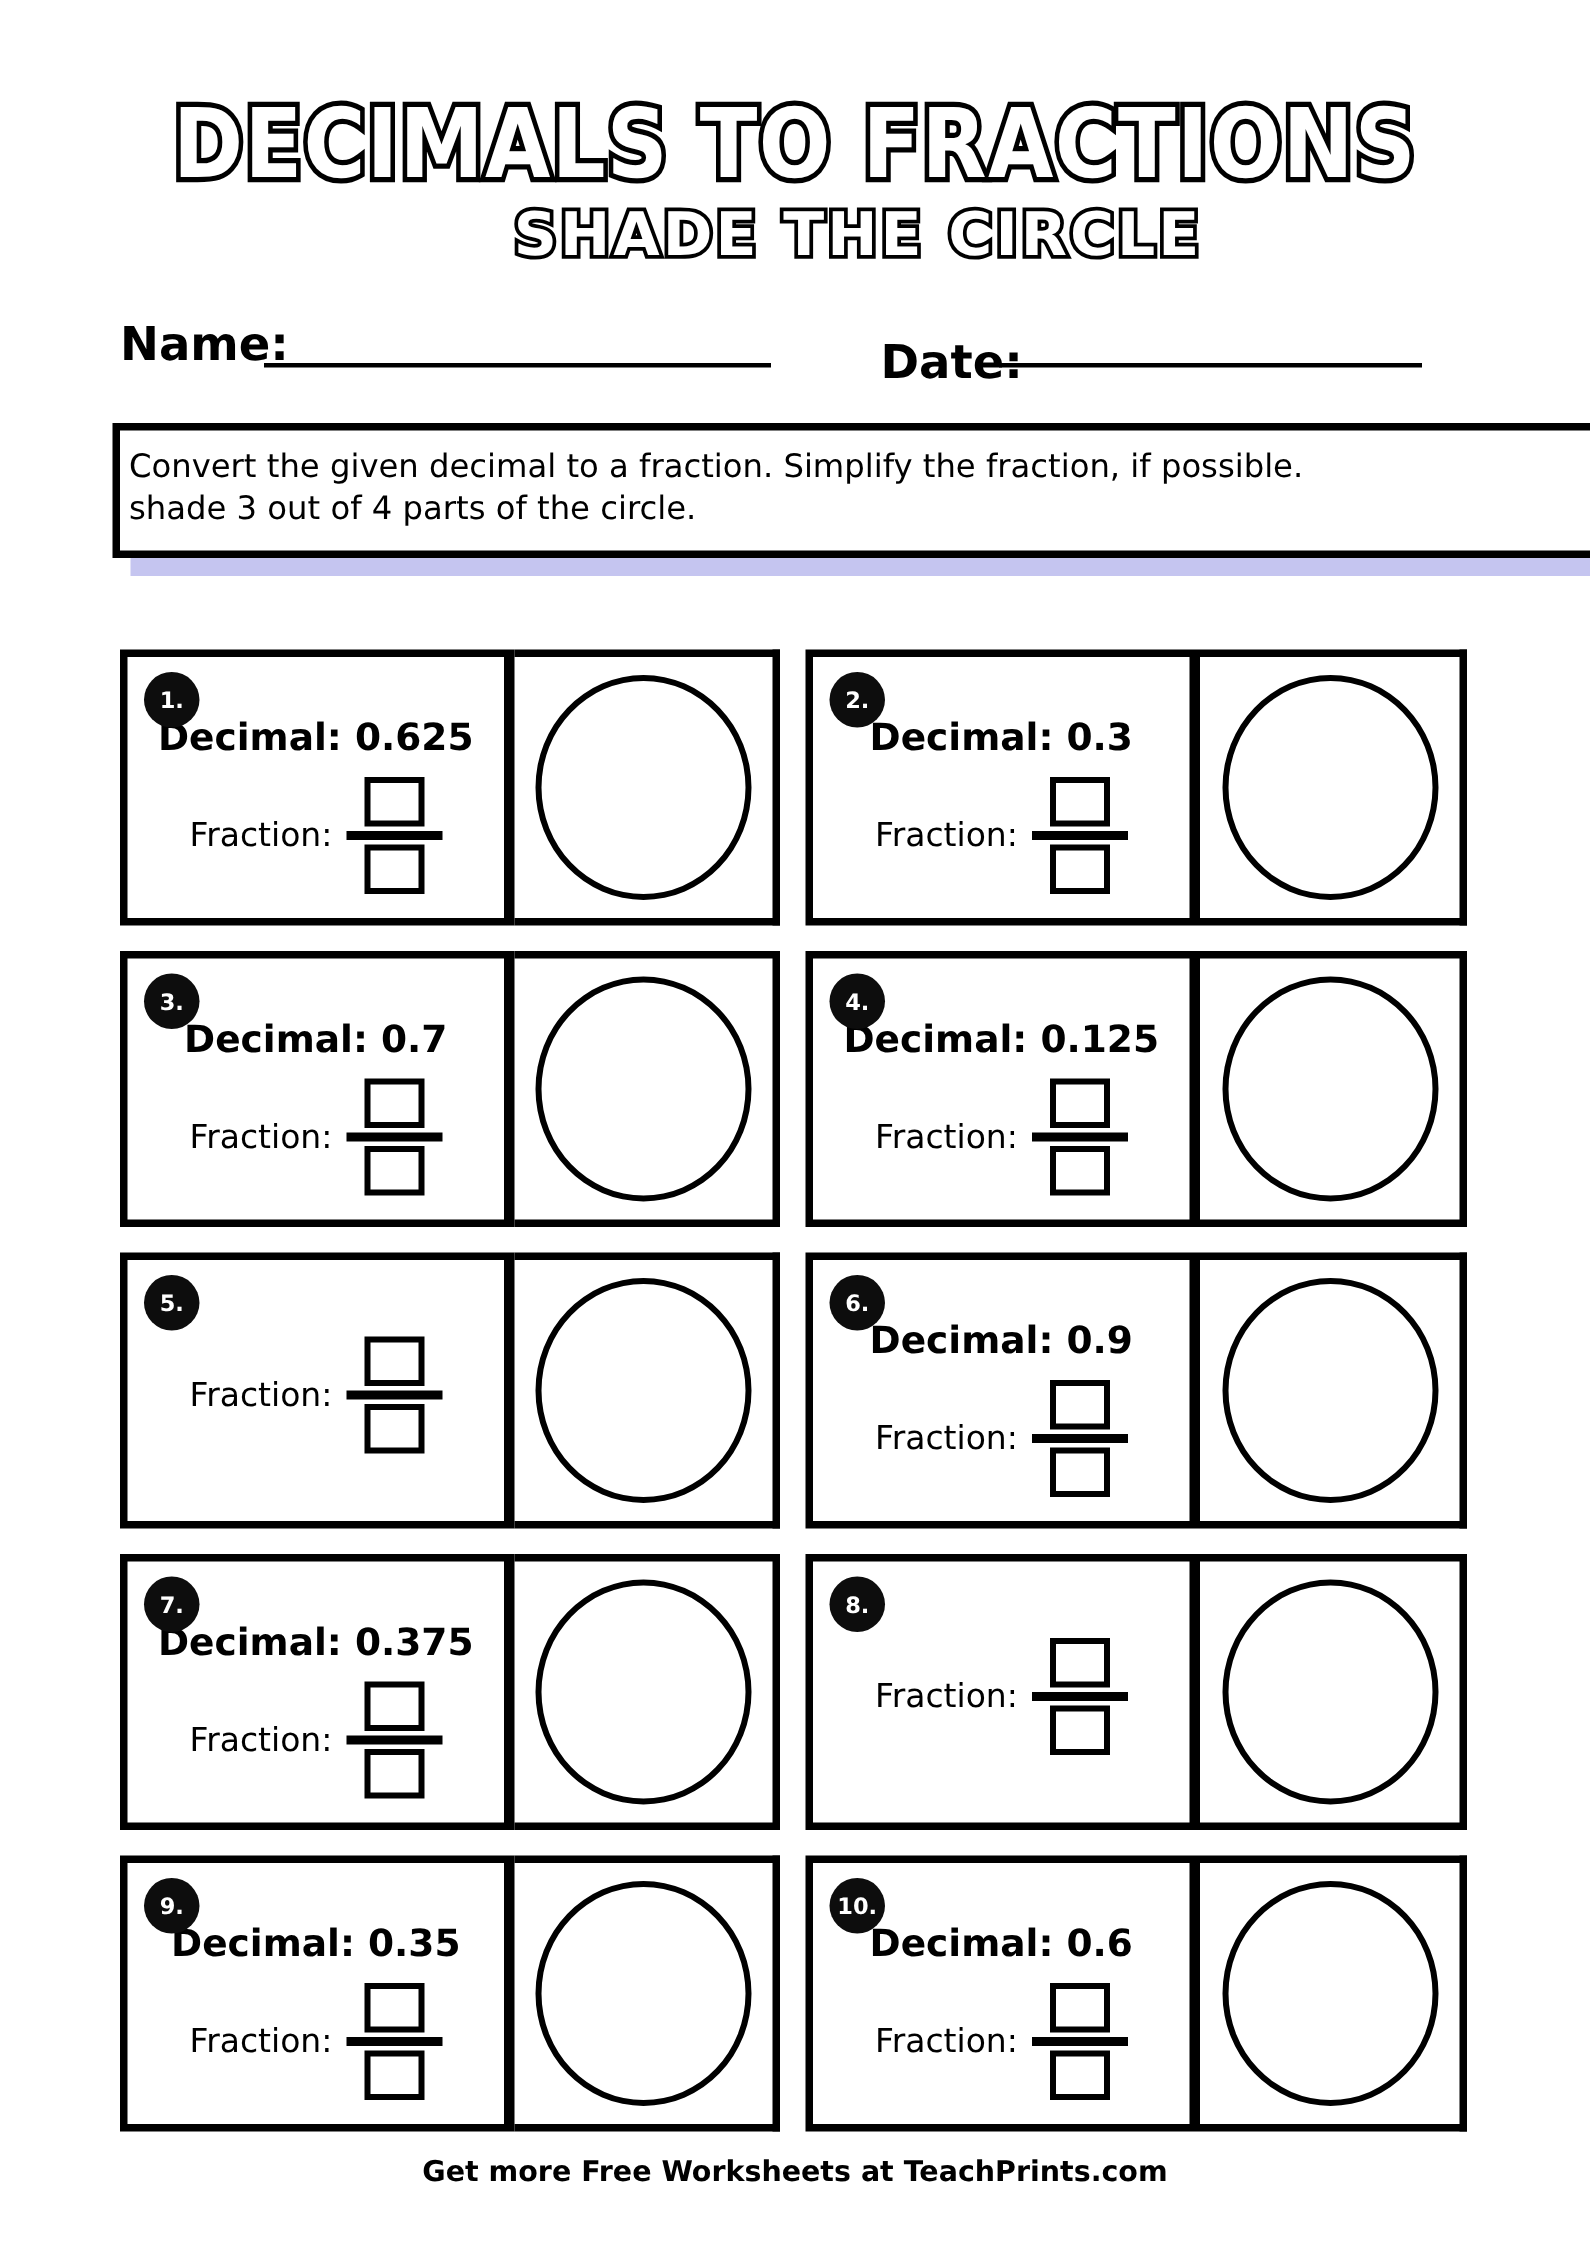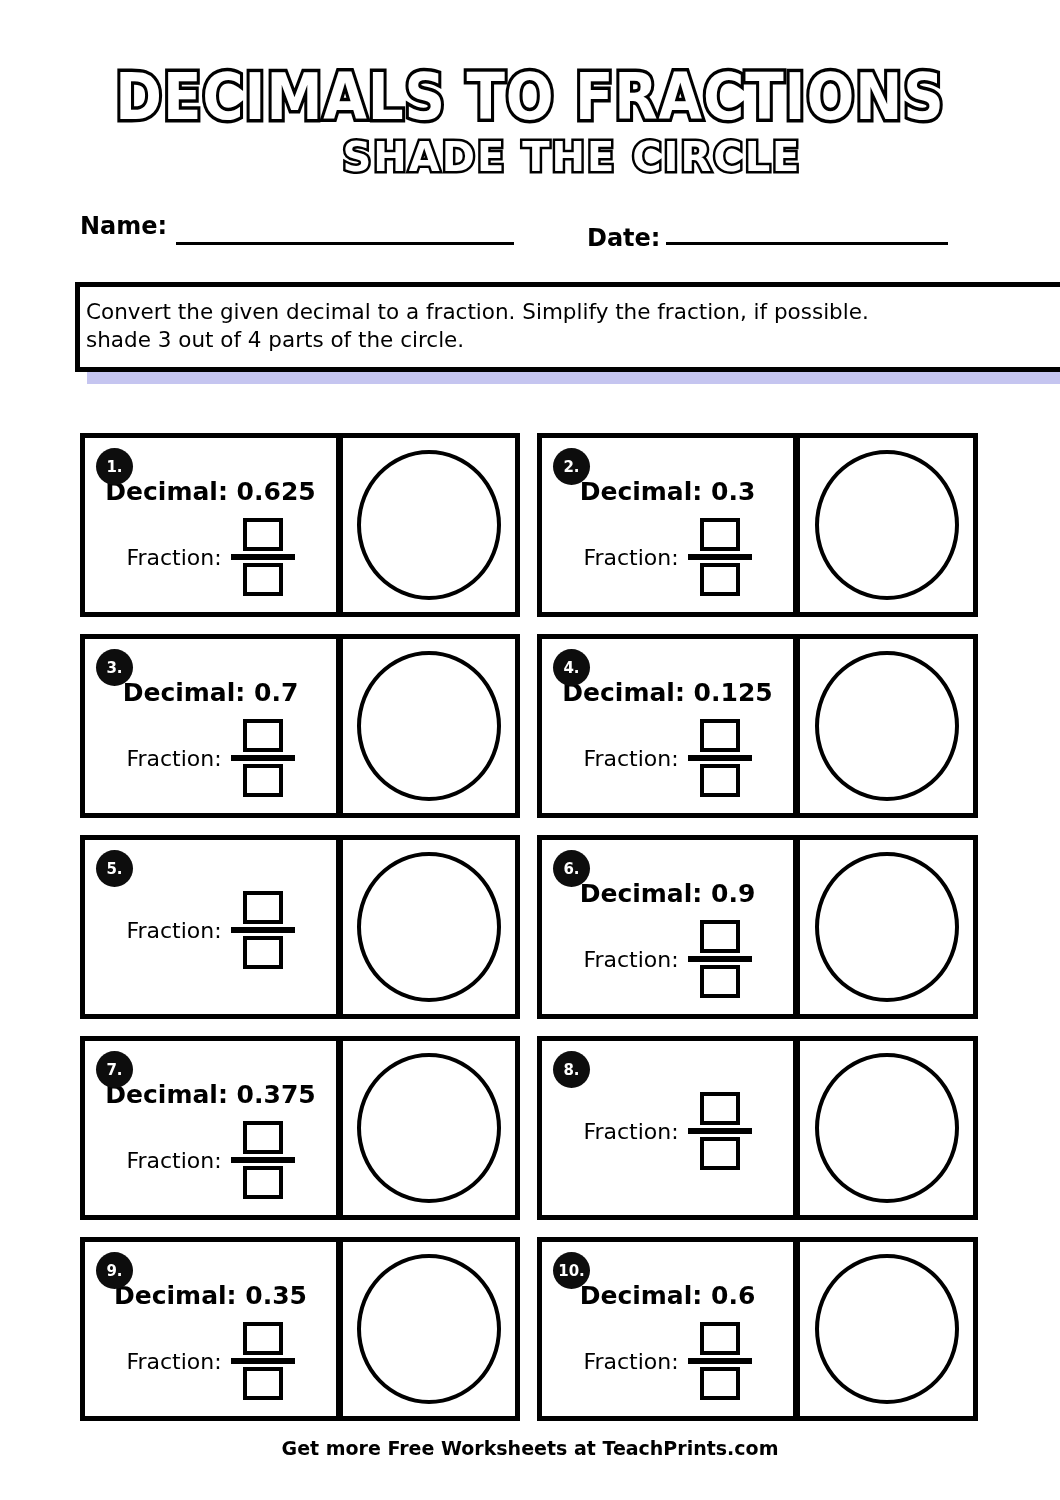--- a/index.html
+++ b/index.html
@@ -26,21 +26,21 @@
     text-align:center; white-space:nowrap;
     font-size:40px; font-weight:800; line-height:1.05;
     color:#fff;
     -webkit-text-stroke:5px #000;
     paint-order:stroke fill;
     letter-spacing:2px;
     margin-left:42px;
   }
 
   
-  .field-label { position:absolute; font-size:24px; font-weight:700; }
+  .field-label { position:absolute; font-size:31px; font-weight:700; }
   .name-label { left:80px;  top:212px; }
   .date-label { left:587px; top:212px;margin-top:12px; }
   .write-line { position:absolute; height:0; border-bottom:3px solid #000; }
   .name-line  { left:176px; top:242px; width:338px; }
   .date-line  { left:666px; top:242px; width:282px; }
 
   
   .instructions {
     position:absolute; left:75px; top:282px; width:1024px;
     background:#fff; border:5px solid #000;

